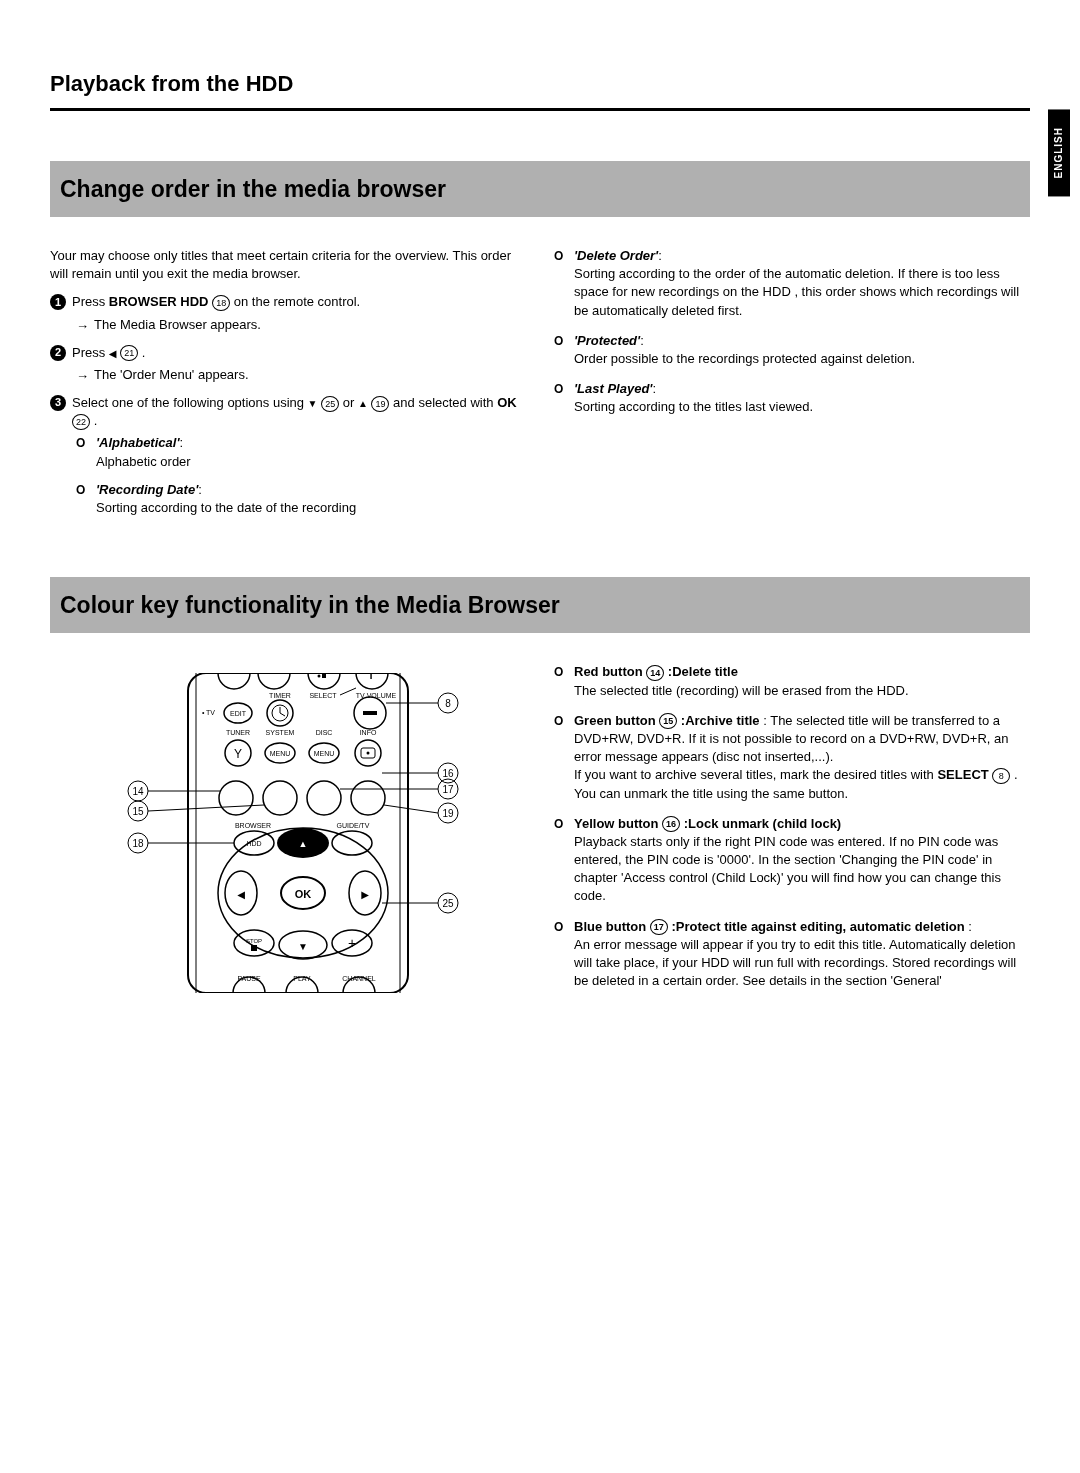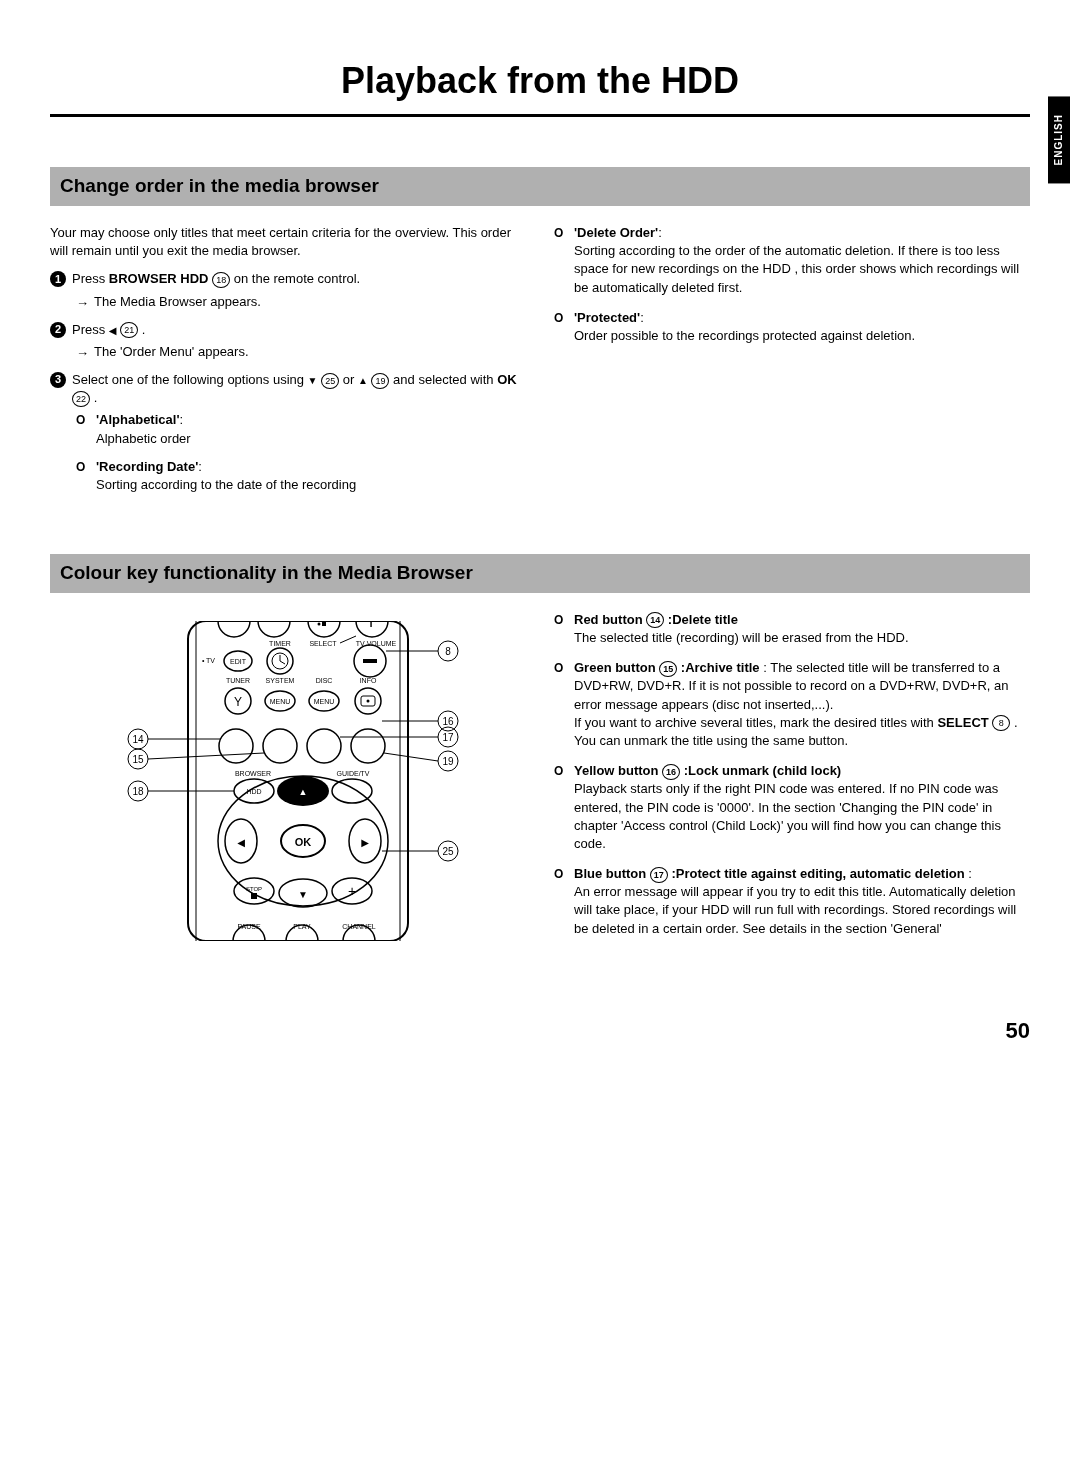--- a/index.html
+++ b/index.html
@@ -10,32 +10,32 @@
     line-height: 1.4;
     color: #000;
     width: 980px;
     background: #fff;
   }
   .top-rule {
     border-bottom: 3px solid #000;
     margin-bottom: 8px;
   }
   .page-title {
-    font-size: 36px;
-    font-weight: bold;
-    text-align: center;
-    margin: 16px 0 8px;
+    font-size: 22px;
+    font-weight: bold;
+    text-align: left;
+    margin: 29px 0 8px;
   }
   .section-bar {
     background: #b0b0b0;
     color: #000;
-    font-size: 19px;
-    font-weight: bold;
-    padding: 6px 10px;
-    margin: 50px 0 18px;
+    font-size: 23px;
+    font-weight: bold;
+    padding: 12px 10px;
+    margin: 50px 0 30px;
   }
   .content {
     position: relative;
   }
   .two-col {
     display: flex;
     gap: 28px;
   }
   .col {
     flex: 1;
@@ -120,21 +120,21 @@
     border-radius: 50%;
     min-width: 14px;
     height: 14px;
     line-height: 14px;
     font-size: 9px;
     text-align: center;
     padding: 0 1px;
     vertical-align: middle;
   }
   .bold { font-weight: bold; }
-  .it { font-weight: bold; text-align: center; }
+  .it { font-style: italic; font-weight: bold; text-align: center; }
   .tri-down::before { content:"▼"; font-size:10px; }
   .tri-up::before   { content:"▲"; font-size:10px; }
   .tri-left::before { content:"◀"; font-size:10px; }
   .remote-box {
     width: 380px;
     margin: 10px auto;
   }
   .remote-svg { width: 100%; }
   .page-num {
     font-size: 22px;
@@ -208,20 +208,24 @@
 
     <div class="col">
       <div class="opt-right">
         <span class="it">'Delete Order'</span>:<br>
         <span>Sorting according to the order of the automatic deletion. If there is too less space for new recordings on the HDD , this order shows which recordings will be automatically deleted first.</span>
       </div>
       <div class="opt-right">
         <span class="it">'Protected'</span>:<br>
         <span>Order possible to the recordings protected against deletion.</span>
       </div>
+      <div class="opt-right">
+        <span class="it">'Last Played'</span>:<br>
+        <span>Sorting according to the titles last viewed.</span>
+      </div>
     </div>
   </div>
 
   <div class="section-bar">Colour key functionality in the Media Browser</div>
 
   <div class="two-col">
     <div class="col">
       <div class="remote-box">
         <svg class="remote-svg" viewBox="0 0 380 320">
 
@@ -363,14 +367,13 @@
 
       <div class="opt-right">
         <span class="bold">
           <span>Blue button </span><span class="k-circ">17</span><span> :Protect title against editing, automatic deletion</span>
         </span>:<br>
         <span>An error message will appear if you try to edit this title. Automatically deletion will take place, if your HDD will run full with recordings. Stored recordings will be deleted in a certain order. See details in the section 'General'</span>
       </div>
     </div>
   </div>
 
-  <div class="page-num">50</div>
 </div>
 
 </body></html>

